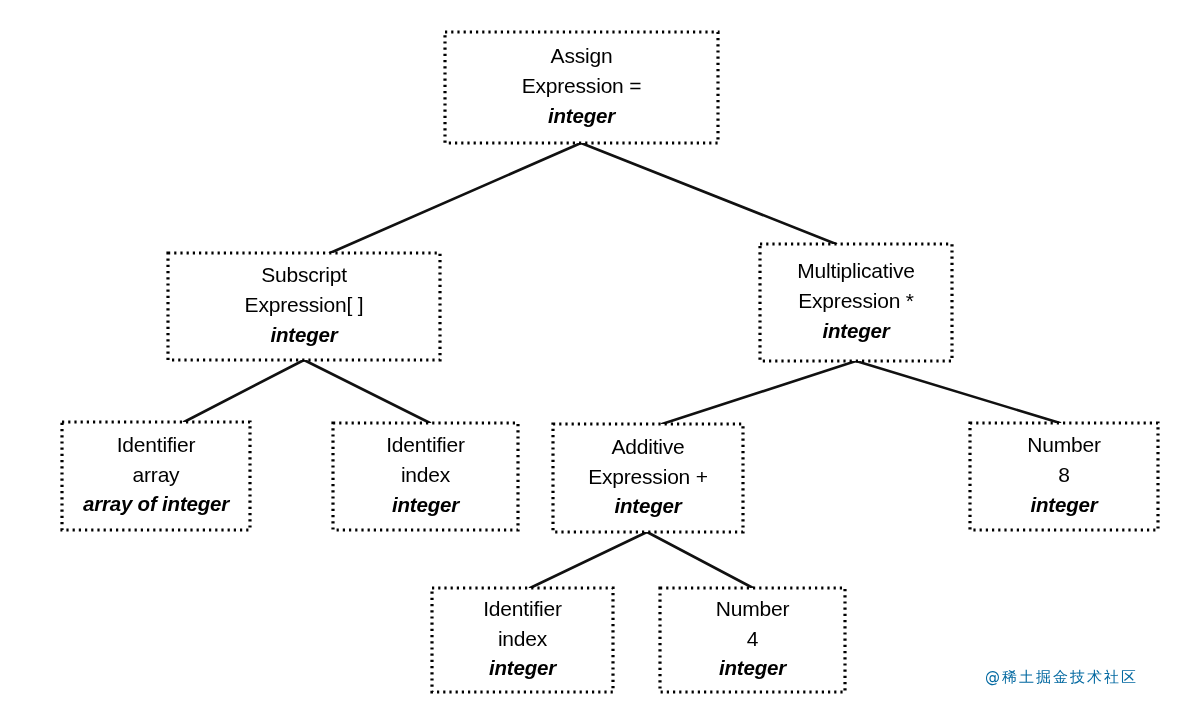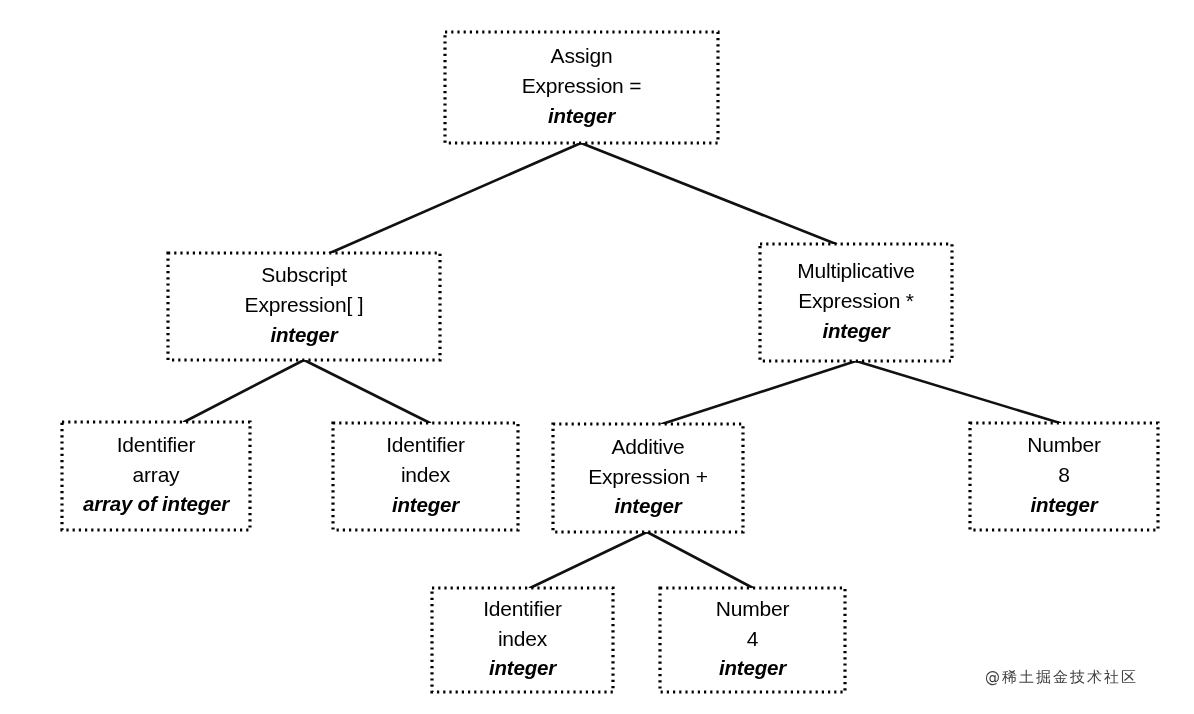--- a/index.html
+++ b/index.html
@@ -138,14 +138,14 @@
           <text class="node-text line-type" x="522.5" y="670">integer</text>
         </g>
         <g>
           <rect class="node-box" x="660" y="588" width="185" height="104"></rect>
           <text class="node-text line-kind" x="752.5" y="610">Number</text>
           <text class="node-text line-value" x="752.5" y="640">4</text>
           <text class="node-text line-type" x="752.5" y="670">integer</text>
         </g>
       </g>
   </svg>
-  <div class="watermark-text" style="left: 985px; top: 668px; color: #404040;">@稀土掘金技术社区</div>
+  <div class="watermark-text" style="left: 985px; top: 668px; color: #0369a1;">@稀土掘金技术社区</div>
 </div>
 
 </body></html>

